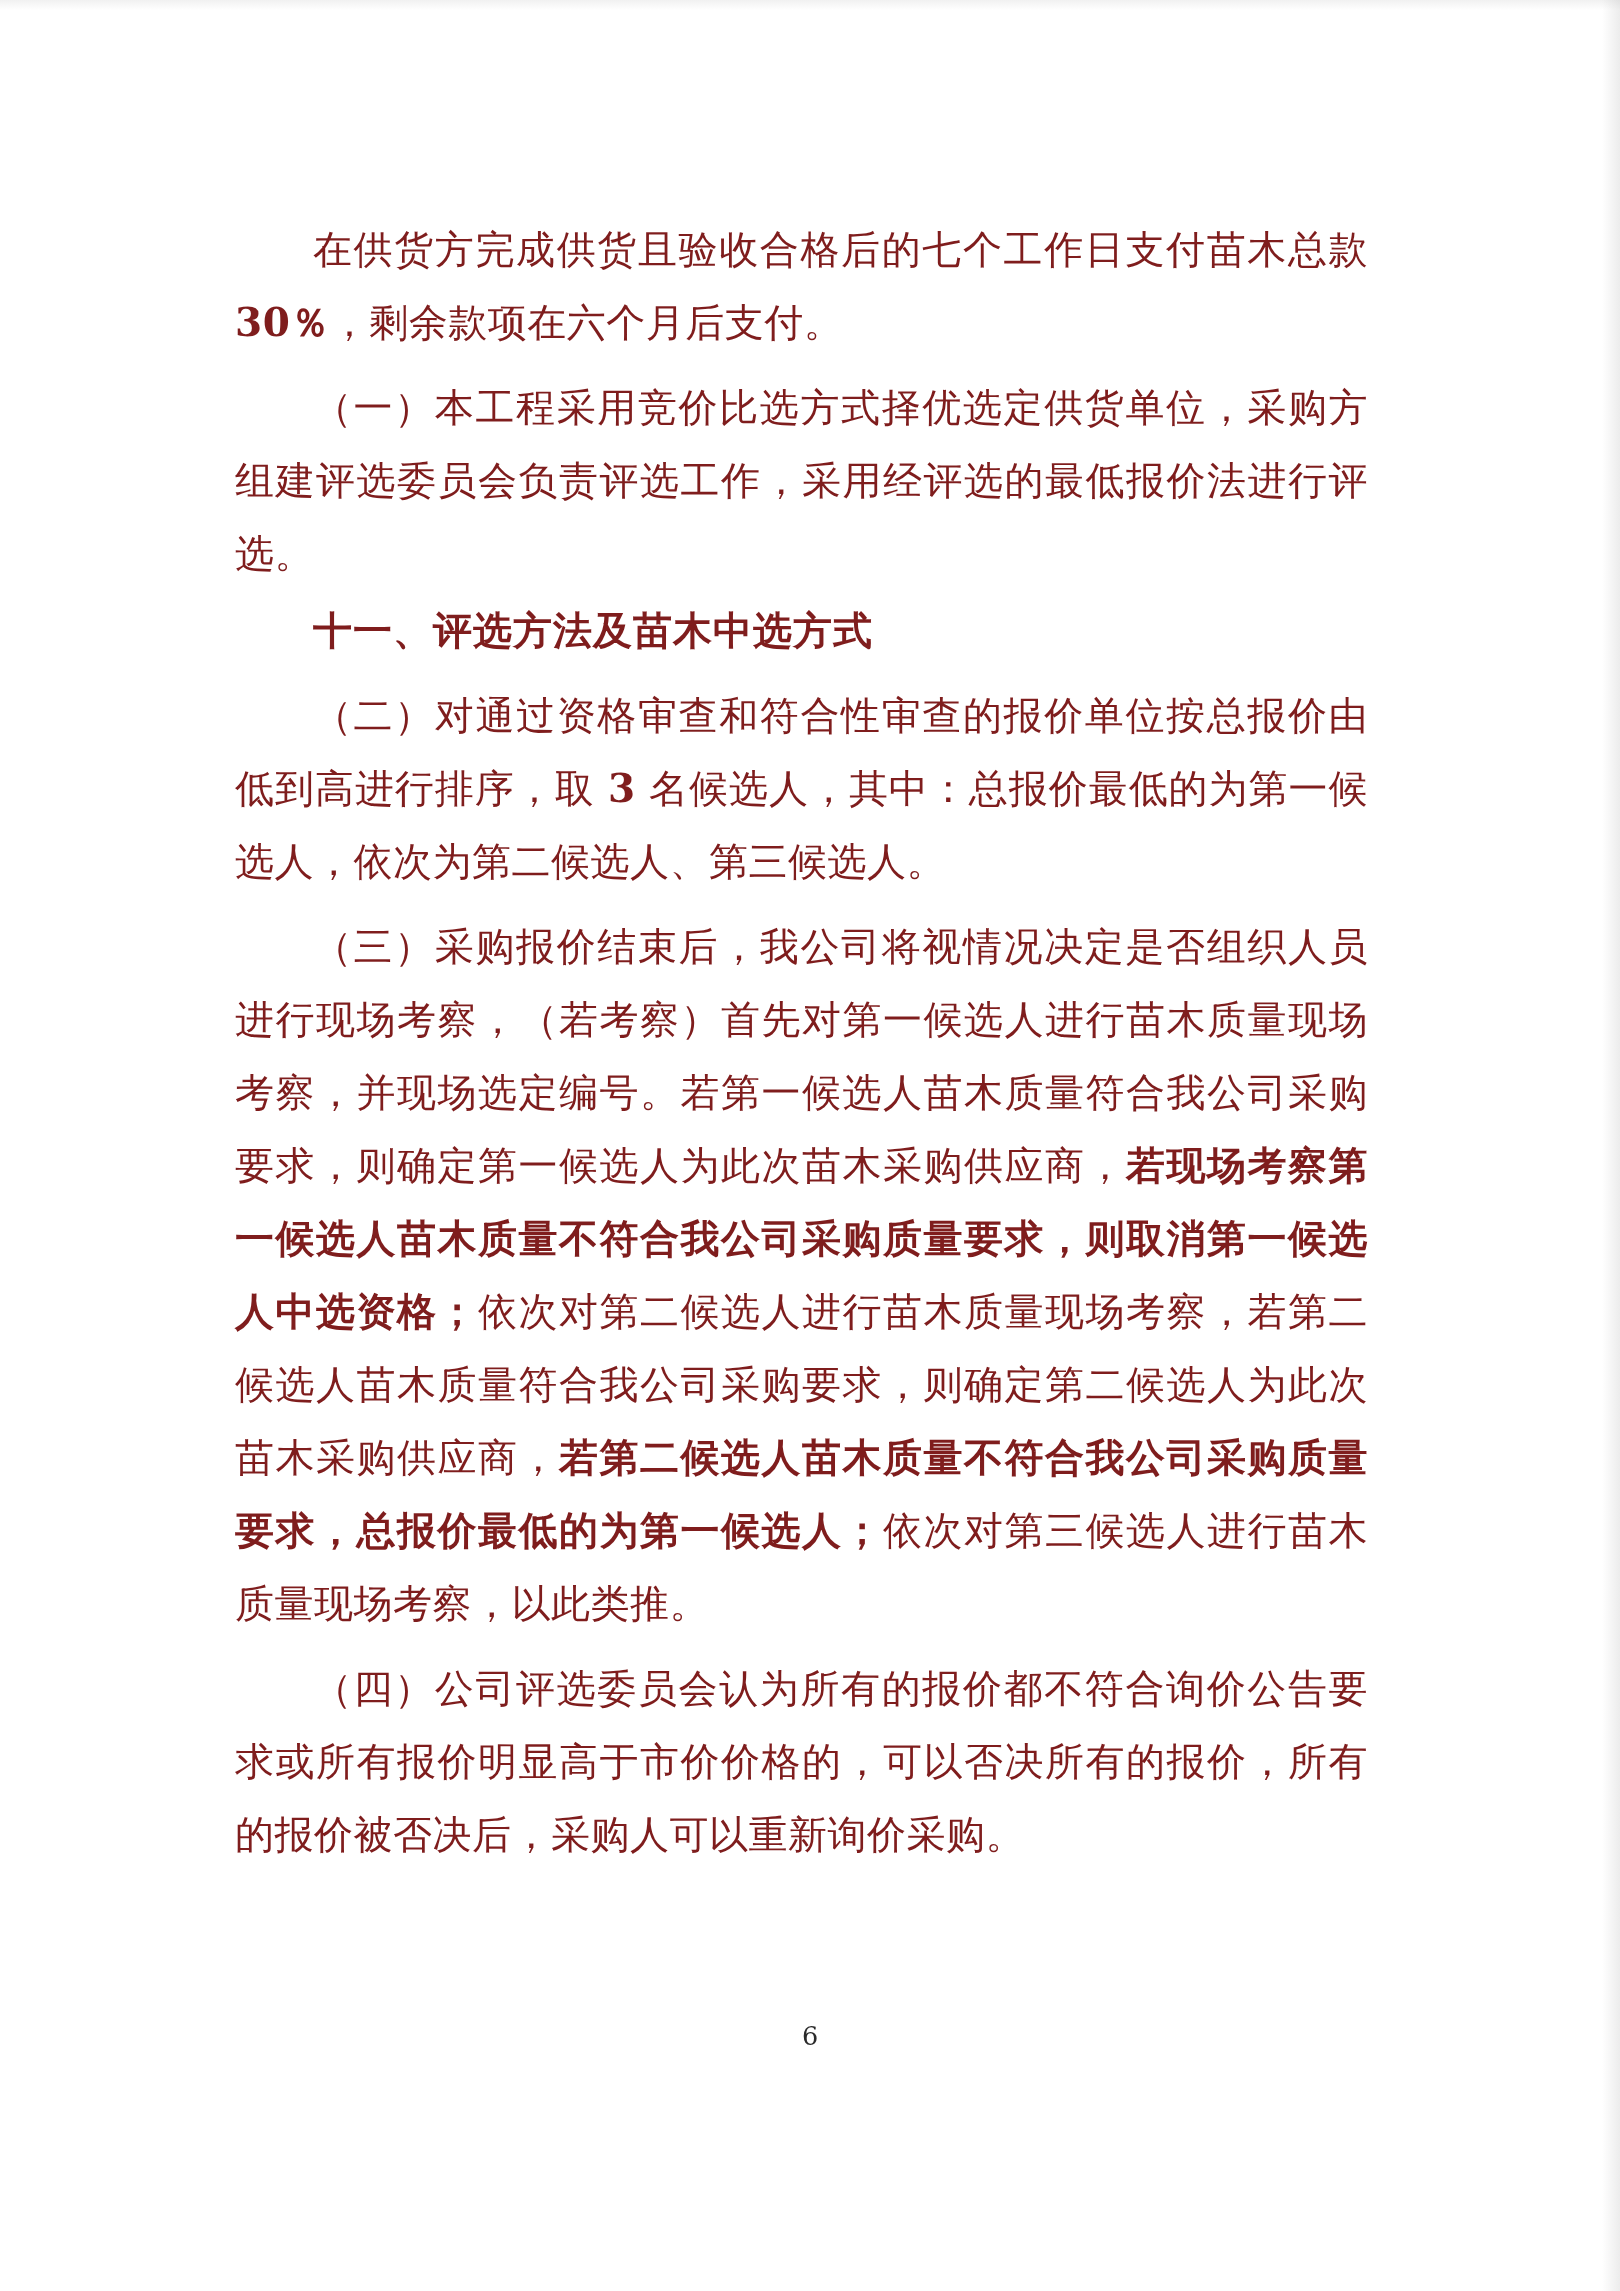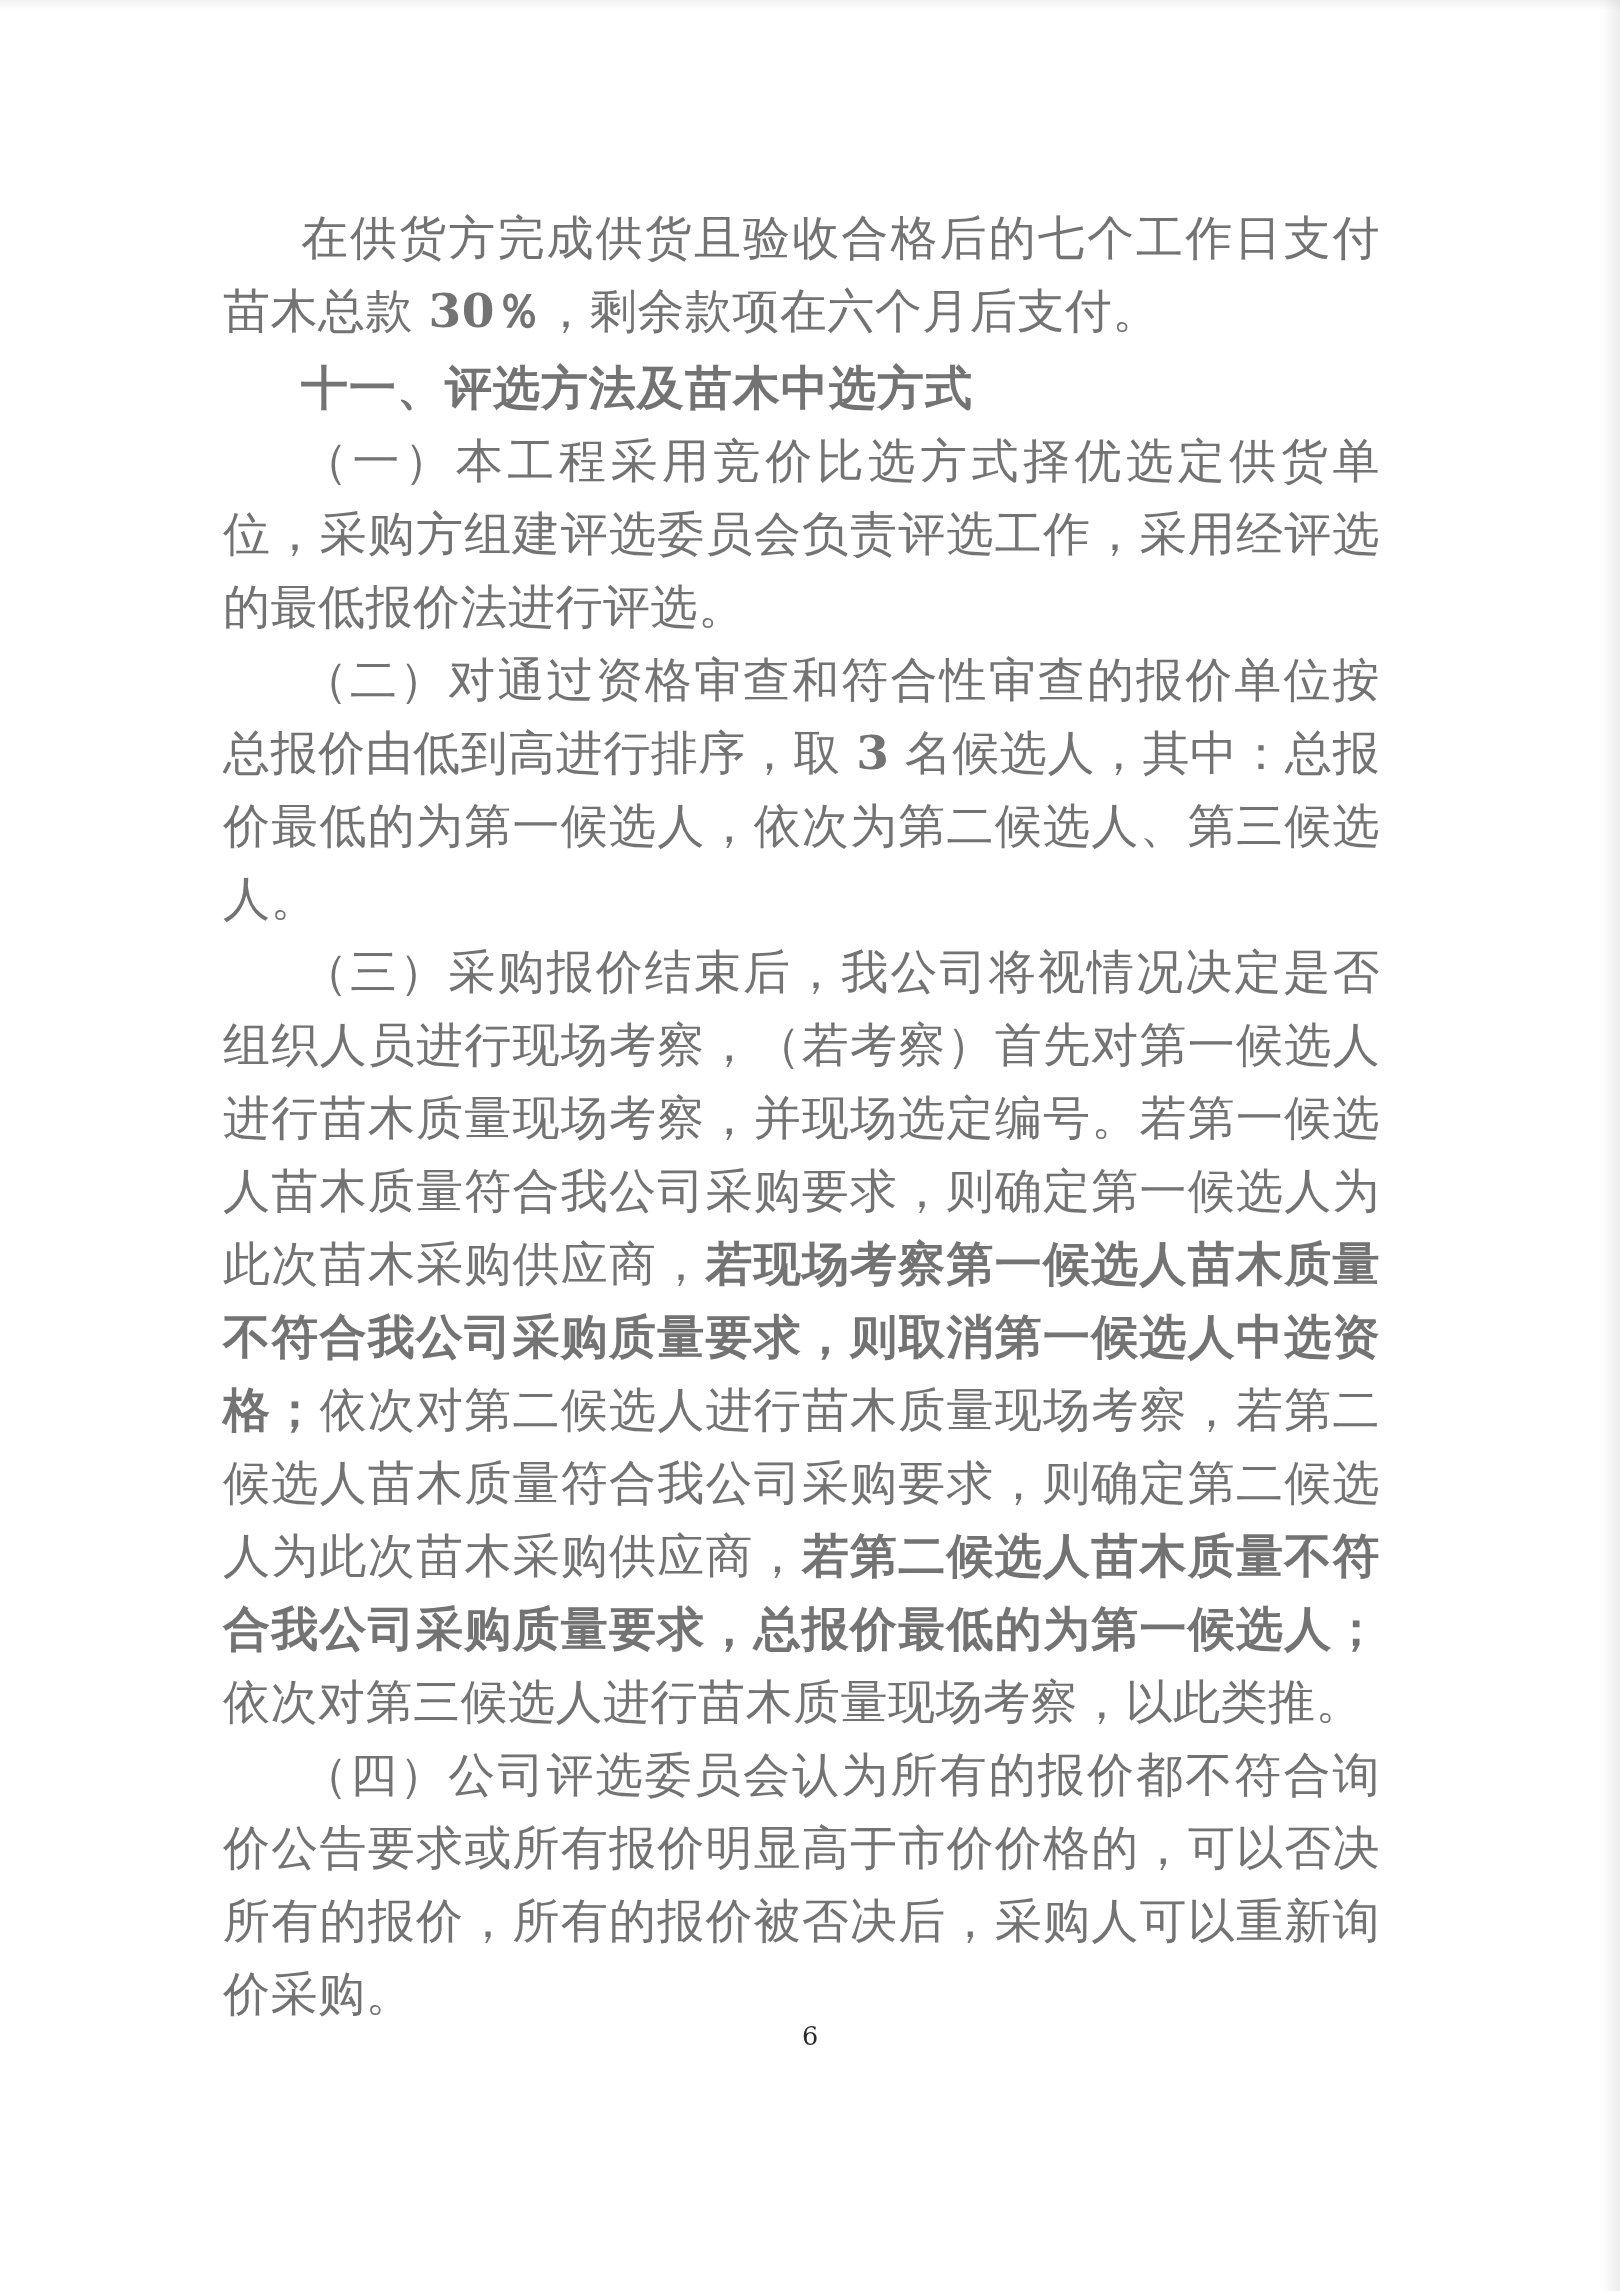--- a/index.html
+++ b/index.html
@@ -35,25 +35,25 @@
     background: linear-gradient(to bottom, rgba(160,160,160,0.15) 0%, rgba(255,255,255,0) 100%);
     pointer-events: none;
   }
   .content {
     position: absolute;
     left: 223px;
     top: 201px;
     width: 1157px;
   }
   p {
-    margin: 0;
+    margin: 12px;
     font-family: "DejaVu Serif", "Liberation Serif", serif;
-    font-size: 47px;
+    font-size: 39px;
     line-height: 73px;
-    color: #737373;
+    color: #7f1d1d;
     text-align: justify;
     text-justify: inter-ideograph;
     letter-spacing: 0.5px;
   }
   .indent {
     text-indent: 78px;
   }
   .heading {
     font-weight: bold;
     text-indent: 78px;
@@ -86,23 +86,23 @@
 <body>
 
 <div class="page">
   <div class="scan-edge-top"></div>
   <div class="scan-edge-right"></div>
 
   <div class="content">
 
     <p class="para indent"><span>在供货方完成供货且验收合格后的七个工作日支付苗木总款 </span><span class="num">30％</span><span>，剩余款项在六个月后支付。</span></p>
 
+    <p class="para indent">（一）本工程采用竞价比选方式择优选定供货单位，采购方组建评选委员会负责评选工作，采用经评选的最低报价法进行评选。</p>
+
     <p class="para heading">十一、评选方法及苗木中选方式</p>
-
-    <p class="para indent">（一）本工程采用竞价比选方式择优选定供货单位，采购方组建评选委员会负责评选工作，采用经评选的最低报价法进行评选。</p>
 
     <p class="para indent"><span>（二）对通过资格审查和符合性审查的报价单位按总报价由低到高进行排序，取 </span><span class="num">3</span><span> 名候选人，其中：总报价最低的为第一候选人，依次为第二候选人、第三候选人。</span></p>
 
     <p class="para indent"><span>（三）采购报价结束后，我公司将视情况决定是否组织人员进行现场考察，（若考察）首先对第一候选人进行苗木质量现场考察，并现场选定编号。若第一候选人苗木质量符合我公司采购要求，则确定第一候选人为此次苗木采购供应商，</span><span class="bold-run">若现场考察第一候选人苗木质量不符合我公司采购质量要求，则取消第一候选人中选资格；</span><span>依次对第二候选人进行苗木质量现场考察，若第二候选人苗木质量符合我公司采购要求，则确定第二候选人为此次苗木采购供应商，</span><span class="bold-run">若第二候选人苗木质量不符合我公司采购质量要求，总报价最低的为第一候选人；</span><span>依次对第三候选人进行苗木质量现场考察，以此类推。</span></p>
 
     <p class="para indent">（四）公司评选委员会认为所有的报价都不符合询价公告要求或所有报价明显高于市价价格的，可以否决所有的报价，所有的报价被否决后，采购人可以重新询价采购。</p>
 
   </div>
 
   <div class="page-number">6</div>

